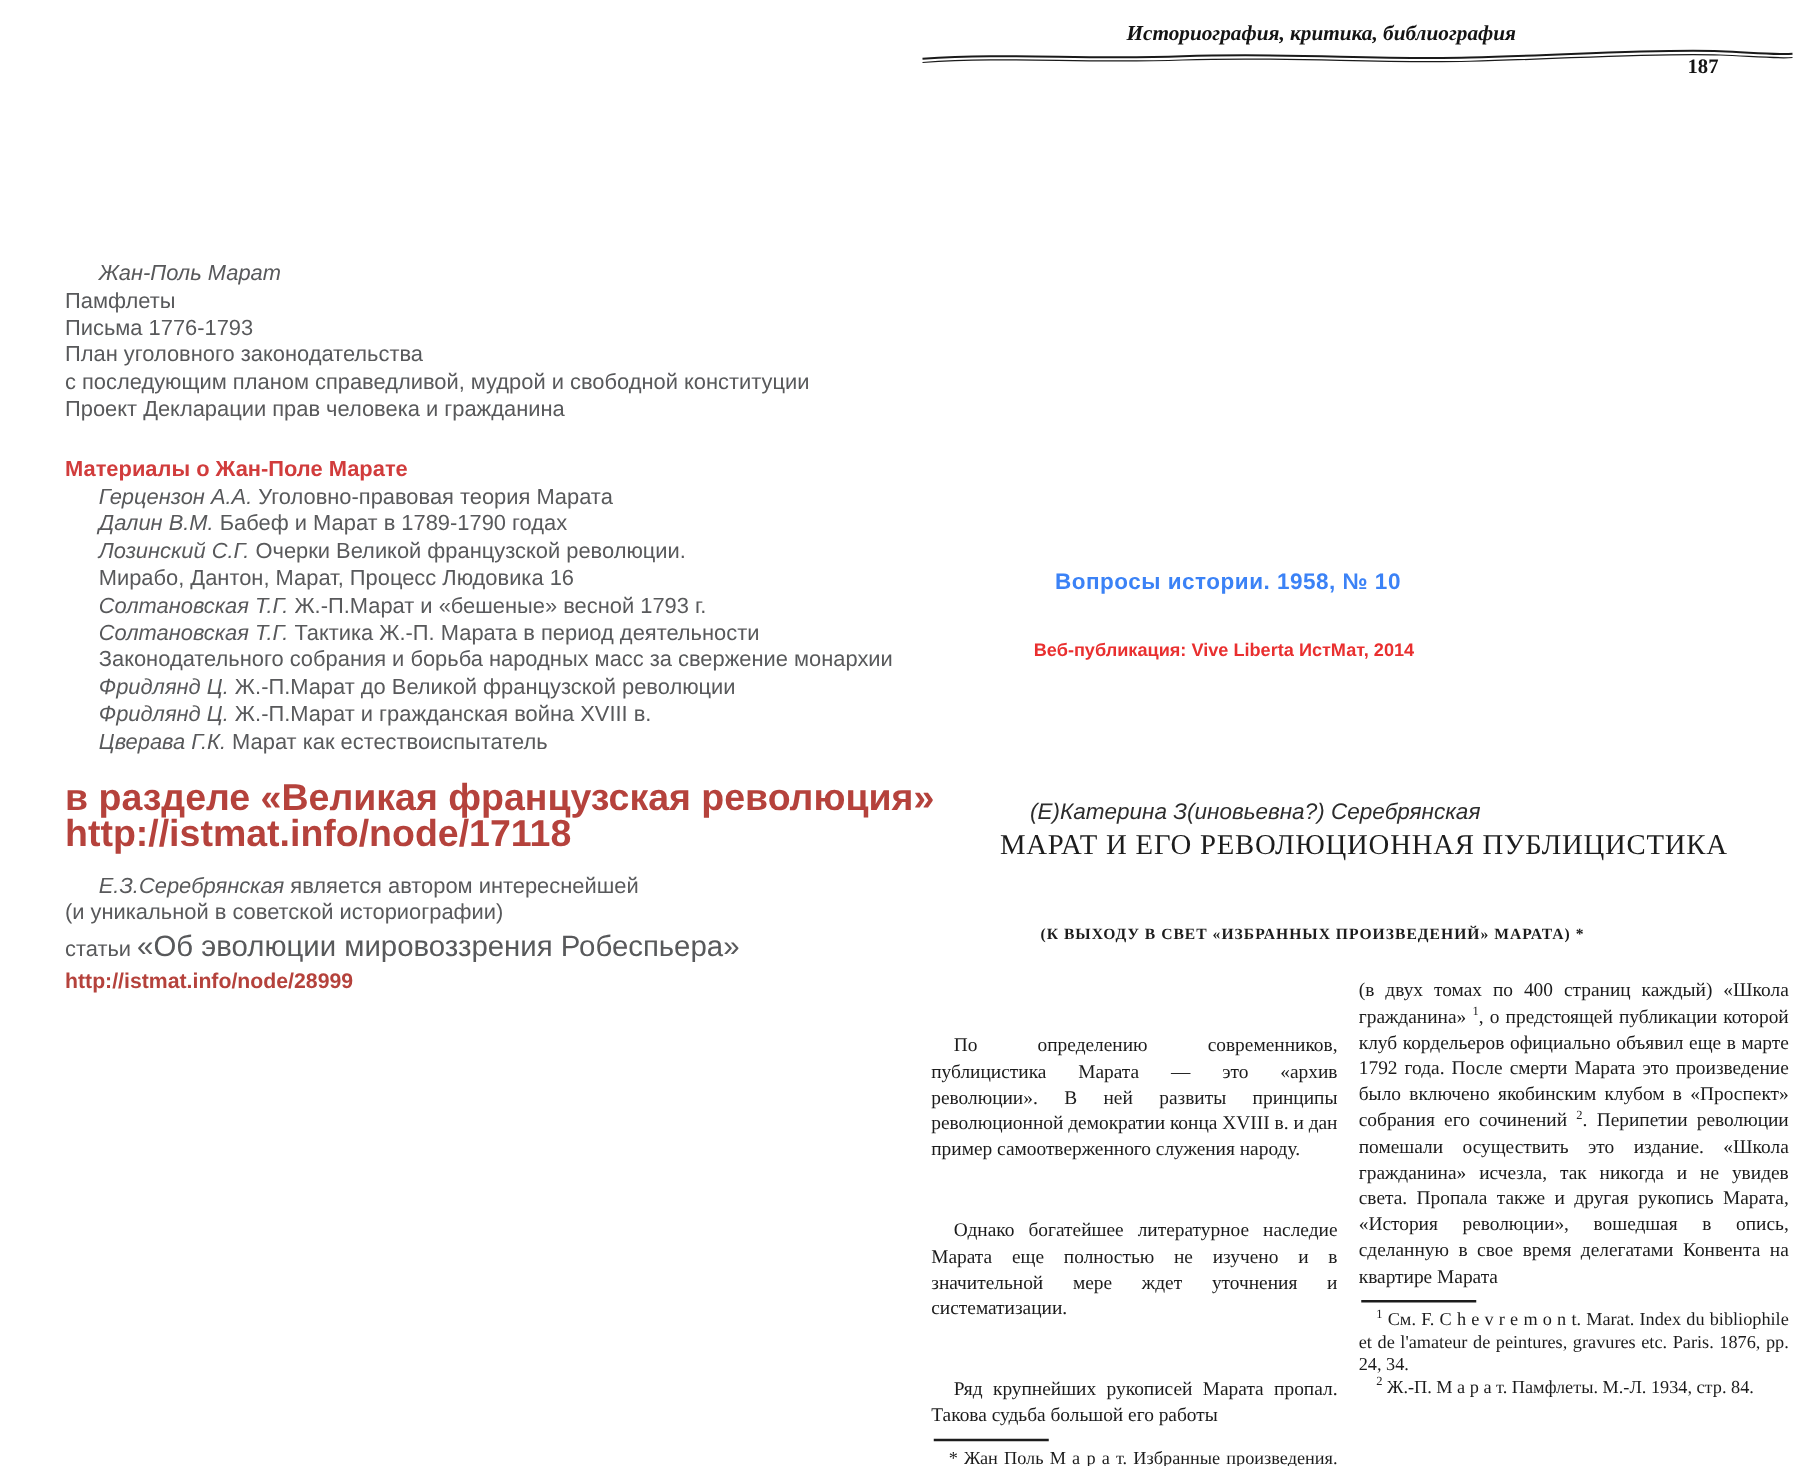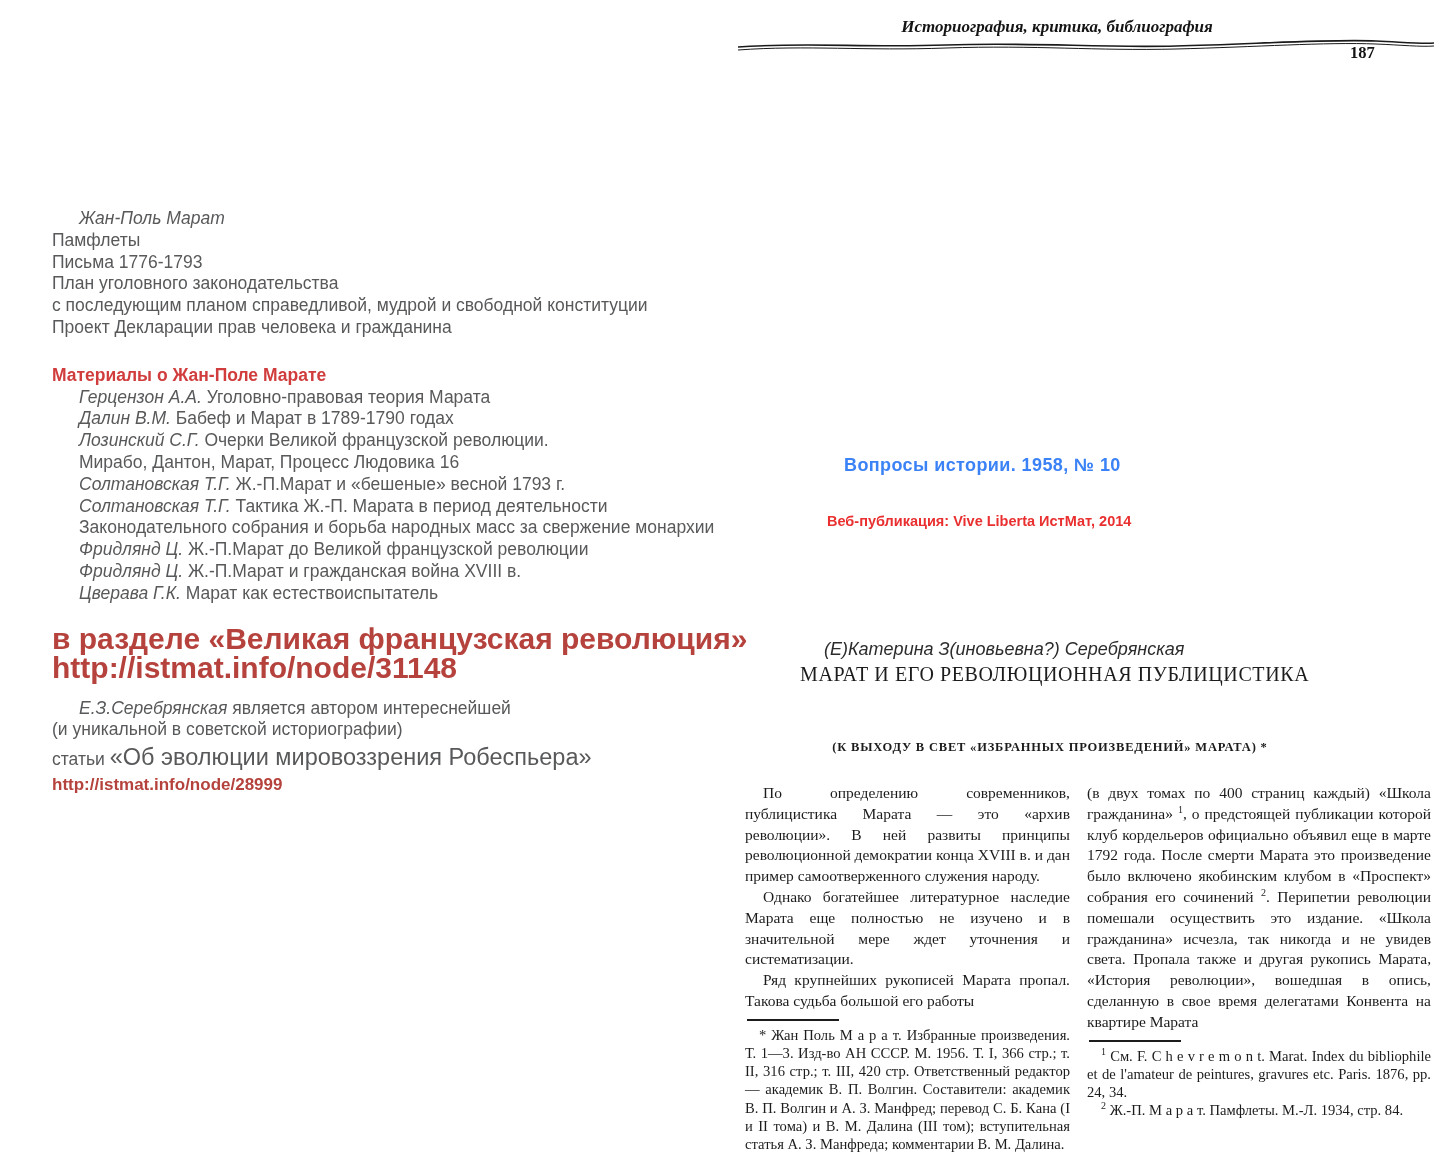--- a/index.html
+++ b/index.html
@@ -51,36 +51,36 @@
     font-weight:bold; font-size:14.5px; color:#e92f2f;
   }
   .scan-author {
     position:absolute; left:824px; top:611px;
     font-style:italic; font-size:18px; color:#2c2c2c;margin-top:28px;
   }
 
   
   .article-title {
     position:absolute; left:800px; top:663px; width:500px; text-align:center;
-    font-family:"Liberation Serif", serif; font-size:20px; letter-spacing:0.6px;
+    font-family:"Liberation Serif", serif; font-size:23px; letter-spacing:0.6px;
     color:#1c1c1c; white-space:nowrap;
   }
   .article-subtitle {
     position:absolute; left:800px; top:740px; width:500px; text-align:center;
     font-family:"Liberation Serif", serif; font-size:12.5px; font-weight:bold;
     letter-spacing:0.8px; color:#1c1c1c; white-space:nowrap;
   }
   .col {
     position:absolute; top:783px;
     font-family:"Liberation Serif", "DejaVu Serif", serif;
     font-size:15.5px; line-height:20.8px; text-align:justify; color:#1c1c1c;
   }
   .col-left  { left:745px;  width:325px; }
   .col-right { left:1087px; width:344px; }
-  .col .indent { text-indent:18px; }
+  .col .indent { text-indent:18px;margin-top:44px; }
   .fn-rule {
     width:92px; height:0; border-top:2px solid #1c1c1c;
     margin:7px 0 5px 2px;
   }
   .footnote {
     font-size:14.6px; line-height:18.2px; text-indent:14px; text-align:justify;
   }
   sup { font-size:10px; line-height:0; vertical-align:super; }
 </style>
 </head>
@@ -112,21 +112,21 @@
     <div class="line"><span class="italic">Солтановская Т.Г.</span><span> Ж.-П.Марат и «бешеные» весной 1793 г.</span></div>
     <div class="line"><span class="italic">Солтановская Т.Г.</span><span> Тактика Ж.-П. Марата в период деятельности</span></div>
     <div class="line"><span class="italic"></span><span>Законодательного собрания и борьба народных масс за свержение монархии</span></div>
     <div class="line"><span class="italic">Фридлянд Ц.</span><span> Ж.-П.Марат до Великой французской революции</span></div>
     <div class="line"><span class="italic">Фридлянд Ц.</span><span> Ж.-П.Марат и гражданская война XVIII в.</span></div>
     <div class="line"><span class="italic">Цверава Г.К.</span><span> Марат как естествоиспытатель</span></div>
   </div>
 
   <div class="red-links">
     <div class="line">в разделе «Великая французская революция»</div>
-    <div class="line"><a href="#">http://istmat.info/node/31148</a></div>
+    <div class="line"><a href="#">http://istmat.info/node/17118</a></div>
   </div>
 
   <div class="note">
     <div class="line"><span class="italic">Е.З.Серебрянская</span><span> является автором интереснейшей</span></div>
     <div class="line">(и уникальной в советской историографии)</div>
     <div class="note-line3"><span>статьи </span><span class="big">«Об эволюции мировоззрения Робеспьера»</span></div>
     <div class="note-url line"><a href="#">http://istmat.info/node/28999</a></div>
   </div>
 </div>
 

